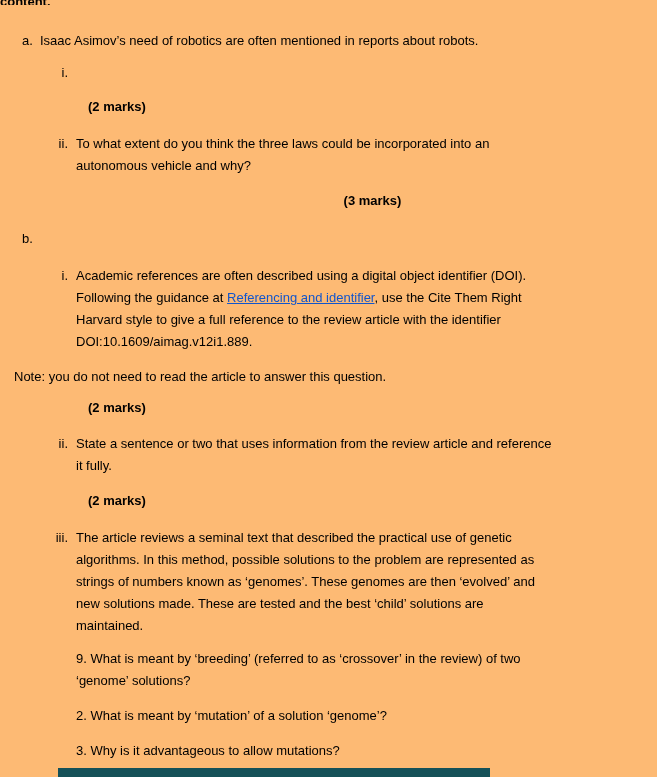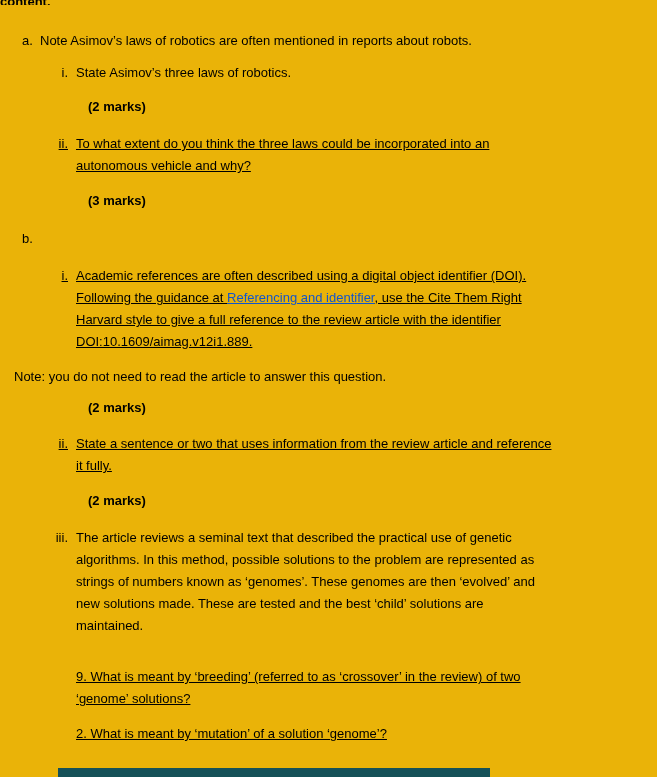--- a/index.html
+++ b/index.html
@@ -1,20 +1,20 @@
 <!DOCTYPE html>
 <html><head>
 <meta charset="utf-8">
 <style>
   html,body{margin:0;padding:0;background:#ffffff;}
   .doc{
     position:relative;
     width:657px;
     height:777px;
-    background:#eab308;
+    background:#fdba74;
     overflow:hidden;
     color:#000000;
     font-family:"Liberation Sans", sans-serif;
     font-size:13px;
     line-height:22px;
   }
   .clip-top{
     height:5px;
     overflow:hidden;
   }
@@ -26,26 +26,26 @@
   .row{display:flex;align-items:flex-start;}
   .lvl1{padding-left:22px;}
   .lbl1{flex:0 0 18px;}
   .lvl2{padding-left:40px;}
   .lbl2{flex:0 0 28px;text-align:right;padding-right:8px;}
   .txt{margin:0;white-space:pre-line;flex:1;}
   .ind2{margin-left:76px;}
   .marks{font-weight:700;margin:0 0 0 88px;}
   .m9{margin-bottom:9px;margin-left:14px;}
   .m10{margin-bottom:10px;}
-  .m11{margin-bottom:29px;}
+  .m11{margin-bottom:11px;}
   .m12{margin-bottom:12px;}
-  .m13{margin-bottom:13px;text-decoration:underline;}
+  .m13{margin-bottom:13px;}
   .m14{margin-bottom:14px;}
   .m15{margin-bottom:15px;}
-  .m16{margin-bottom:16px;}
+  .m16{margin-bottom:16px;text-align:center;}
   .mt25{margin-top:25px;}
   .link{color:#1155cc;text-decoration:underline;cursor:pointer;}
   .bottom-bar{
     position:absolute;
     left:58px;
     bottom:0;
     width:432px;
     height:9px;
     background:#155158;
   }
@@ -54,26 +54,25 @@
 <body>
 
 <div class="doc">
 
   <div class="clip-top">
       <span>content.</span>
     </div>
 
   <div class="row lvl1 mt25 m10">
       <span class="lbl1">a.</span>
-      <p class="txt">Note Asimov’s laws of robotics are often mentioned in reports about robots.</p>
+      <p class="txt">Isaac Asimov’s need of robotics are often mentioned in reports about robots.</p>
     </div>
 
   <div class="row lvl2 m12">
       <span class="lbl2">i.</span>
-      <p class="txt">State Asimov’s three laws of robotics.</p>
     </div>
 
   <p class="marks m15">(2 marks)</p>
 
   <div class="row lvl2 m13">
       <span class="lbl2">ii.</span>
       <p class="txt">To what extent do you think the three laws could be incorporated into an
 autonomous vehicle and why?</p>
     </div>
 
@@ -110,16 +109,17 @@
 strings of numbers known as ‘genomes’. These genomes are then ‘evolved’ and
 new solutions made. These are tested and the best ‘child’ solutions are
 maintained.</p>
     </div>
 
   <p class="txt ind2 m13">9. What is meant by ‘breeding’ (referred to as ‘crossover’ in the review) of two
 ‘genome’ solutions?</p>
 
   <p class="txt ind2 m13">2. What is meant by ‘mutation’ of a solution ‘genome’?</p>
 
+  <p class="txt ind2">3. Why is it advantageous to allow mutations?</p>
 
   <div class="bottom-bar"></div>
 
 </div>
 
 </body></html>

